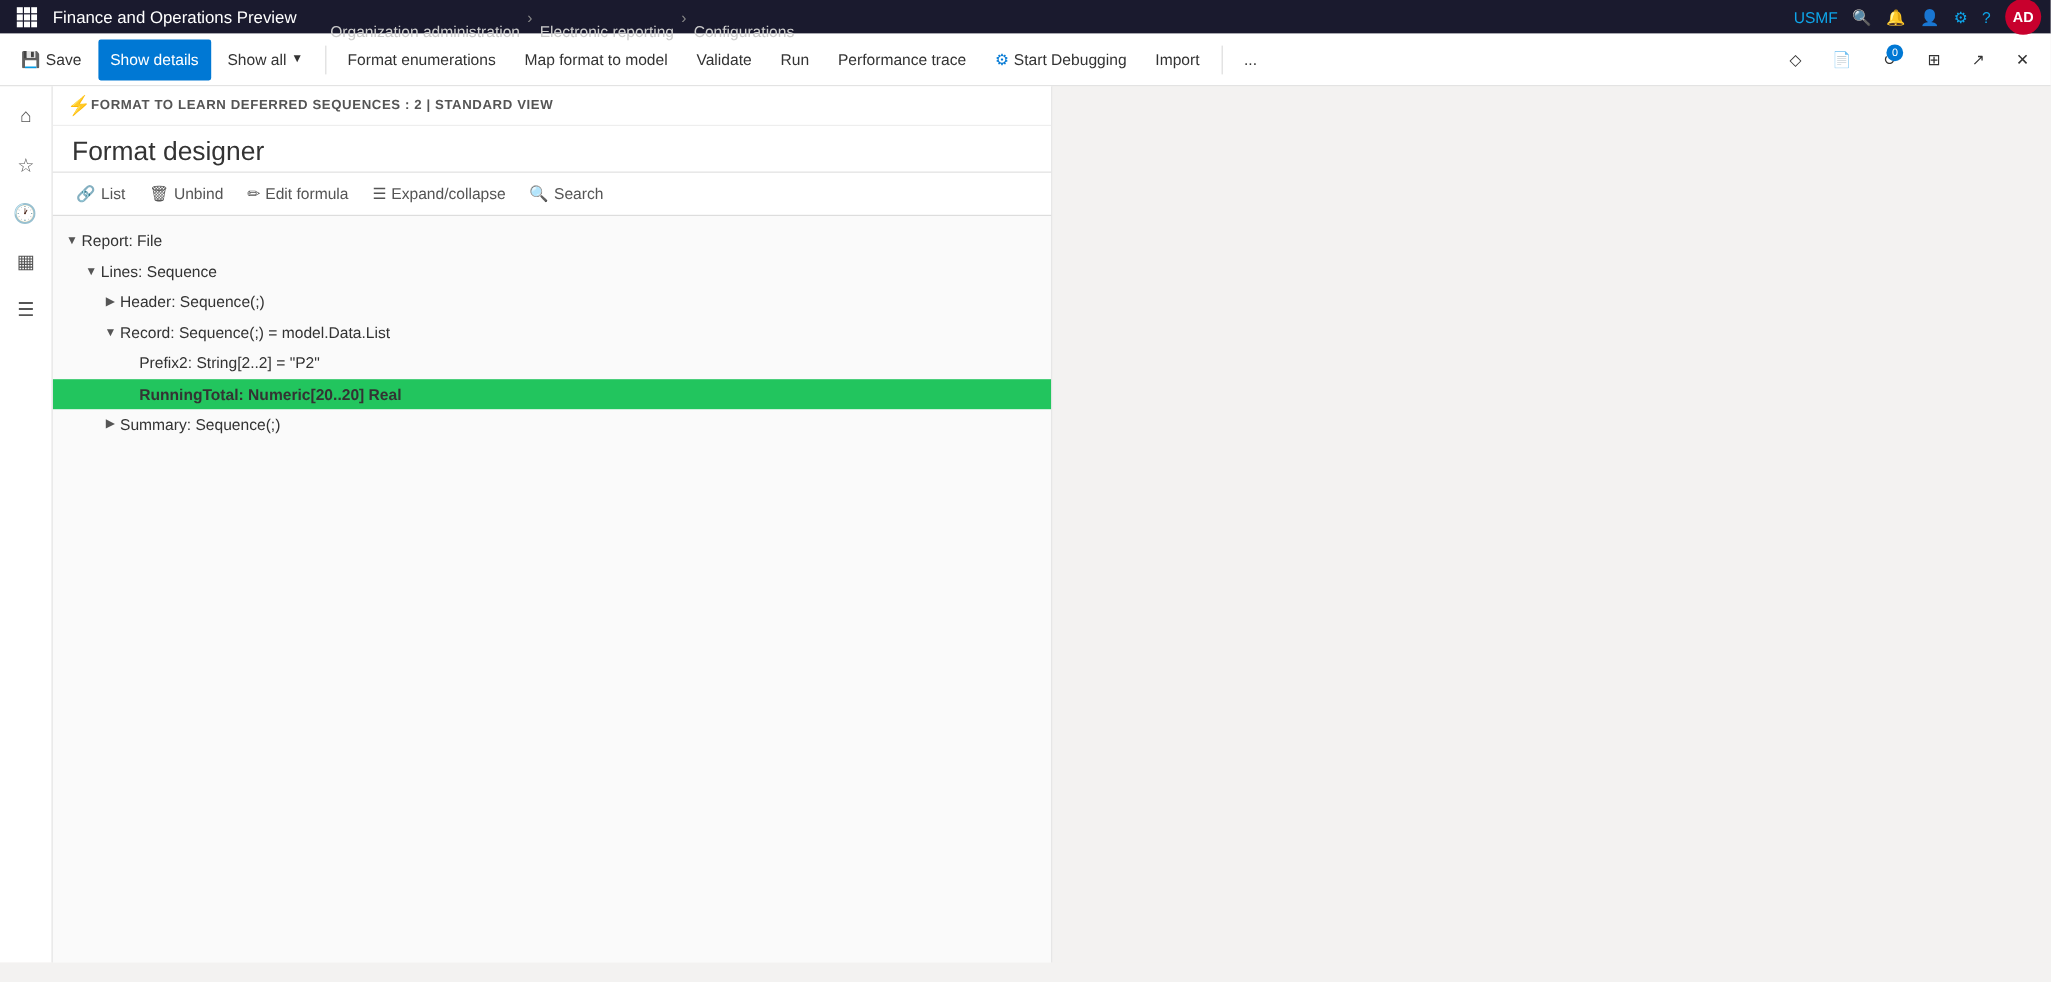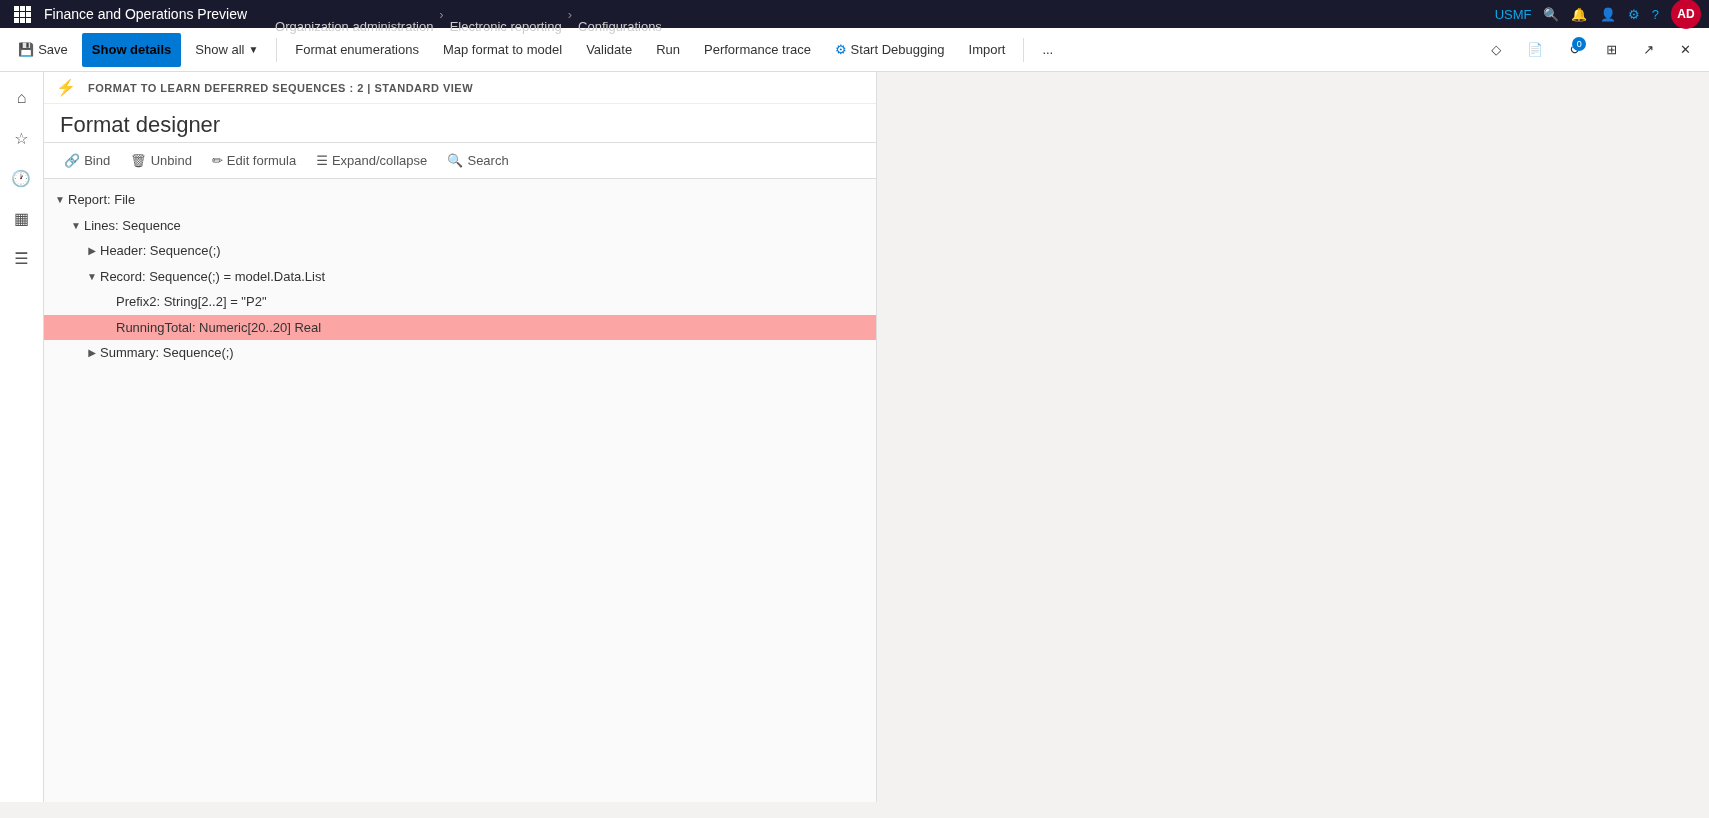--- a/index.html
+++ b/index.html
@@ -75,22 +75,21 @@
       background: transparent;
       cursor: pointer;
       font-size: 13px;
       color: #333;
       border-radius: 2px;
       white-space: nowrap;
       height: 34px;
     }
     .toolbar-btn.active {
       background: #0078d4;
-      color: #000000;
-      font-weight: bold;
+      color: #ffffff;
     }
     .toolbar-sep {
       width: 1px;
       height: 24px;
       background: #ddd;
       margin: 0 4px;
     }
     .dropdown-arrow { font-size: 10px; }
 
     
@@ -170,21 +169,21 @@
     }
     .tree-item {
       display: flex;
       align-items: center;
       padding: 3px 8px;
       cursor: pointer;
       font-size: 13px;
       color: #333;
       line-height: 1.5;
     }
-    .tree-item.selected { background: #fca5a5; }
+    .tree-item.selected { background: #22c55e; font-weight: bold; }
     .tree-indent { display: inline-block; width: 16px; flex-shrink: 0; }
     .tree-toggle {
       width: 16px; height: 16px;
       display: inline-flex; align-items: center; justify-content: center;
       flex-shrink: 0;
       cursor: pointer;
       font-size: 10px;
       color: #555;
     }
   </style>
@@ -283,31 +282,31 @@
     <div class="side-icon">☆</div>
     <div class="side-icon">🕐</div>
     <div class="side-icon">▦</div>
     <div class="side-icon">☰</div>
   </div>
 
   <div class="designer-panel">
 
     <div style="display:flex; align-items:center; padding: 6px 12px; background:#fff; border-bottom:1px solid #eee;">
       <span style="color:#0078d4;font-size:16px;cursor:pointer;">⚡</span>
-      <span style="margin-left:12px; font-size:11px; text-transform:uppercase; letter-spacing:0.5px; color:#555; font-weight:600;">FORMAT TO LEARN DEFERRED SEQUENCES : 2  |  Standard view</span>
+      <span style="margin-left:0; font-size:11px; text-transform:uppercase; letter-spacing:0.5px; color:#555; font-weight:600;">FORMAT TO LEARN DEFERRED SEQUENCES : 2  |  Standard view</span>
     </div>
 
     <div class="designer-header">
       <div class="designer-title">Format designer</div>
     </div>
 
     <div class="designer-toolbar">
       <button class="designer-tool-btn">
         <span>🔗</span>
-        <span>Bind</span>
+        <span>List</span>
       </button>
       <button class="designer-tool-btn">
         <span>🗑</span>
         <span>Unbind</span>
       </button>
       <button class="designer-tool-btn">
         <span>✏</span>
         <span>Edit formula</span>
       </button>
       <button class="designer-tool-btn">

